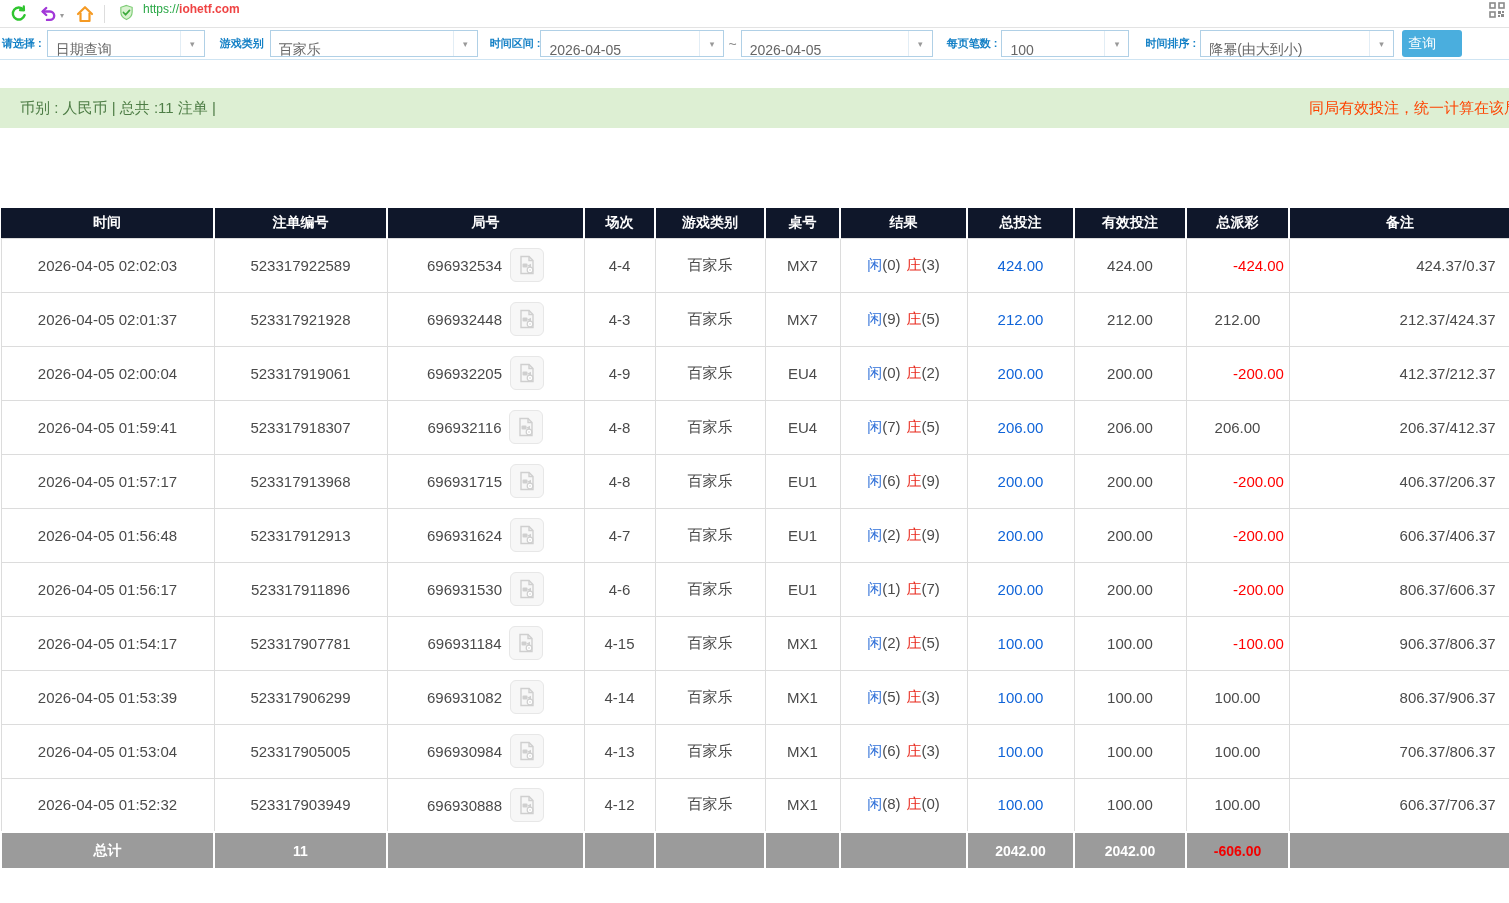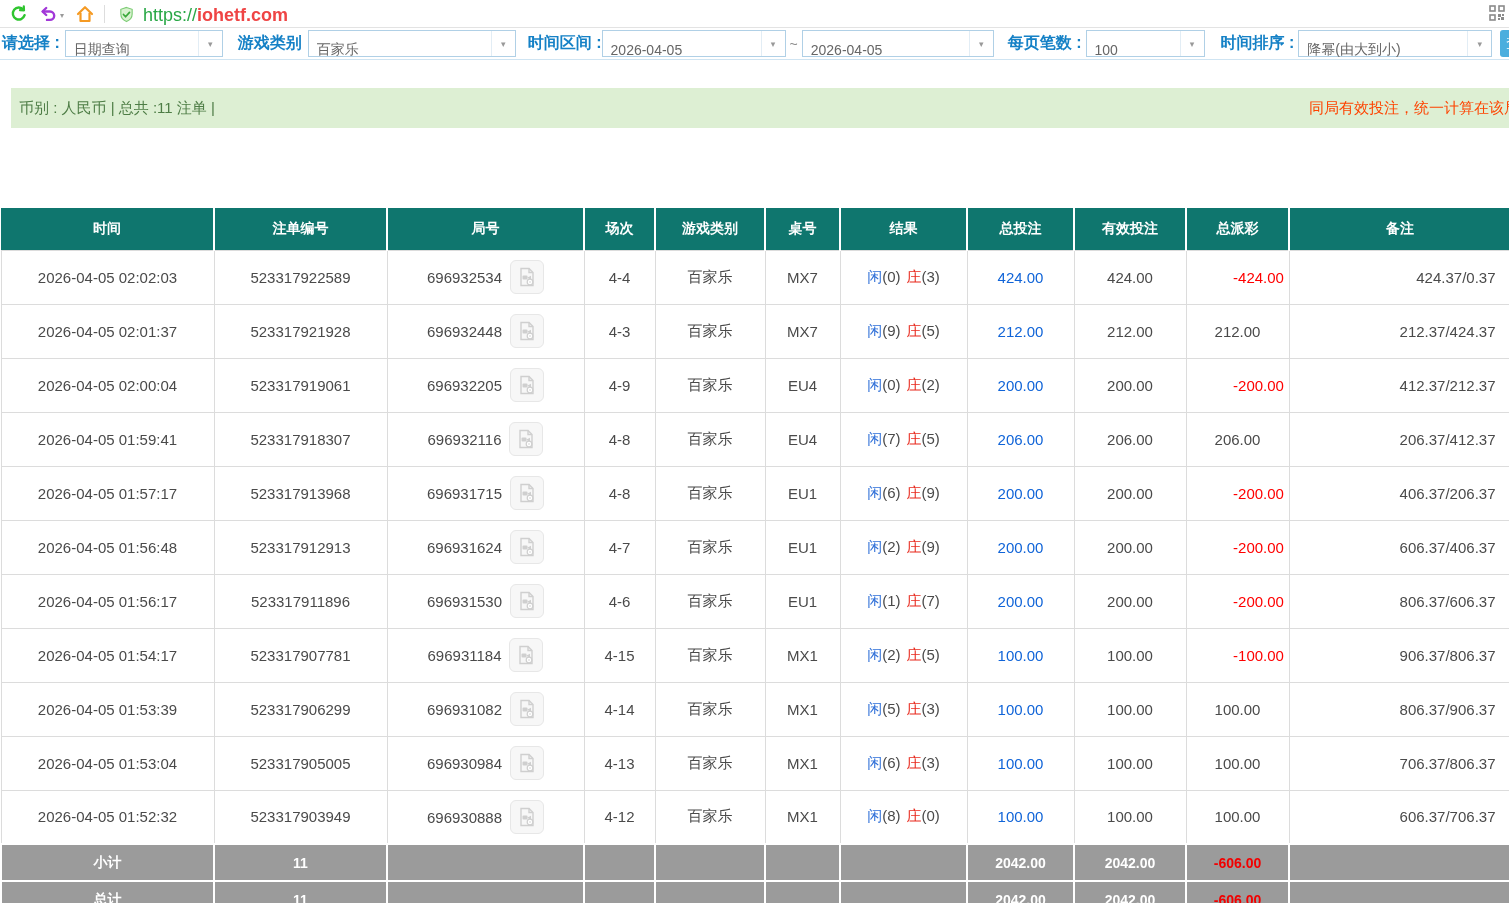--- a/index.html
+++ b/index.html
@@ -4,46 +4,46 @@
 <style>
   * { margin:0; padding:0; box-sizing:border-box; }
   body { font-family:"Liberation Sans","DejaVu Sans",sans-serif; background:#fff; }
   .screen { width:1509px; height:903px; overflow:hidden; position:relative; background:#fff; }
 
   
   .browser-bar { height:28px; display:flex; align-items:center; padding-left:8px; border-bottom:1px solid #e3e3e3; background:#fff; }
   .bicon { display:inline-flex; align-items:center; justify-content:center; width:22px; height:22px; margin-right:6px; cursor:pointer; }
   .back-caret { color:#9a9a9a; font-size:8px; margin:4px 10px 0 -4px; cursor:pointer; }
   .chrome-sep { width:1px; height:18px; background:#ddd; margin:0 10px 0 2px; }
-  .url-bar { display:flex; align-items:flex-end; flex:1; height:24px; font-size:18px; white-space:nowrap; overflow:hidden; }
+  .url-bar { display:flex; align-items:flex-start; flex:1; height:24px; font-size:12px; white-space:nowrap; overflow:hidden; }
   .url-proto { color:#28a745; margin-left:6px; }
   .url-host { color:#ef4444; font-weight:bold; }
   .url-path { color:#9a9a9a; }
   .qr { margin-left:auto; margin-right:4px; flex:0 0 auto; cursor:pointer; }
 
   
   .filter-bar { height:32px; display:flex; align-items:center; padding-left:2px; border-bottom:1px solid #cfe4f2; background:#fff; overflow:hidden; white-space:nowrap; }
-  .flabel { color:#1581c6; font-weight:bold; font-size:16px; flex:0 0 auto; }
+  .flabel { color:#1581c6; font-weight:bold; font-size:11px; flex:0 0 auto; }
   .combo { height:27px; border:1px solid #b0d0e6; background:#fff; display:flex; align-items:center; font-size:14px; color:#666; flex:0 0 auto; cursor:pointer; }
   .combo .val { flex:1; padding-left:8px; overflow:hidden;margin-top:13px; }
   .combo .caretbox { width:24px; align-self:stretch; display:flex; align-items:center; justify-content:center; color:#999; font-size:9px; border-left:1px solid #e2edf5; }
   .tilde { color:#888; font-size:14px; margin:0 4px; }
   .search-btn { flex:0 0 60px; height:27px; margin-left:8px; background:#4aaede; color:#fff; font-size:14px; border:none; border-radius:3px; padding-left:6px; text-align:left; cursor:pointer; }
 
   .gap1 { height:28px; background:#fff; }
   .gap2 { height:80px; background:#fff; }
 
   
-  .summary-bar { height:40px; background:#ddefd3; display:flex; align-items:center; justify-content:space-between; padding-left:8px; overflow:hidden;margin-left:11px; }
+  .summary-bar { height:40px; background:#ddefd3; display:flex; align-items:center; justify-content:space-between; padding-left:20px; overflow:hidden; }
   .summary-left { color:#4e7d46; font-size:15px; white-space:nowrap; }
   .summary-right { color:#fe4300; font-size:15px; white-space:nowrap; margin-right:-10px; }
 
   
   table.bets { width:1509px; border-collapse:collapse; table-layout:fixed; }
-  table.bets th { background:#0f766e; color:#fff; font-size:14px; font-weight:bold; height:42px; border-left:2px solid #fff; }
+  table.bets th { background:#0f172a; color:#fff; font-size:14px; font-weight:bold; height:30px; border-left:2px solid #fff; }
   table.bets th:first-child { border-left:none; }
   table.bets tbody td { height:54px; border:1px solid #dcdcdc; text-align:center; font-size:15px; color:#4a4a4a; background:#fff; }
   td.c-remark { text-align:right !important; padding-right:14px; }
   .round-num { vertical-align:middle; }
   .video-btn { display:inline-flex; width:34px; height:34px; border:1px solid #e7e7e7; border-radius:6px; background:#f7f7f7; align-items:center; justify-content:center; margin-left:8px; vertical-align:middle; cursor:pointer; }
   .res-p { color:#2e6fd8; }
   .res-b { color:#e82a1e; margin-left:6px; }
   .res-n { color:#4a4a4a; }
   a.betlink { color:#1064d8; text-decoration:none; cursor:pointer; }
   td.c-payout.neg { color:#ff0000;padding-left:42px; }
@@ -118,21 +118,21 @@
     <div class="combo" style="width:184px;">
       <span class="val">2026-04-05</span>
       <span class="caretbox">▾</span>
     </div>
     <span class="tilde">~</span>
     <div class="combo" style="width:192px;">
       <span class="val">2026-04-05</span>
       <span class="caretbox">▾</span>
     </div>
     <span class="flabel" style="margin-left:14px;margin-right:4px;">每页笔数 :</span>
-    <div class="combo" style="width:119px;">
+    <div class="combo" style="width:128px;">
       <span class="val">100</span>
       <span class="caretbox">▾</span>
     </div>
     <span class="flabel" style="margin-left:16px;margin-right:4px;">时间排序 :</span>
     <div class="combo" style="width:194px;">
       <span class="val">降幂(由大到小)</span>
       <span class="caretbox">▾</span>
     </div>
     <button class="search-btn">查询</button>
   </div>
@@ -458,41 +458,28 @@
       <span class="res-p">闲</span><span class="res-n">(8)</span><span class="res-b">庄</span><span class="res-n">(0)</span>
     </td>
     <td class="c-totalbet"><a class="betlink">100.00</a></td>
     <td class="c-validbet">100.00</td>
     <td class="c-payout">100.00</td>
     <td class="c-remark">606.37/706.37</td>
   </tr>
       </tbody>
     <tfoot>
       <tr>
-        <td>小计</td>
+        <td>总计</td>
         <td>11</td>
         <td></td>
         <td></td>
         <td></td>
         <td></td>
         <td></td>
         <td>2042.00</td>
         <td>2042.00</td>
         <td class="neg">-606.00</td>
         <td></td>
       </tr>
-      <tr>
-        <td>总计</td>
-        <td>11</td>
-        <td></td>
-        <td></td>
-        <td></td>
-        <td></td>
-        <td></td>
-        <td>2042.00</td>
-        <td>2042.00</td>
-        <td class="neg">-606.00</td>
-        <td></td>
-      </tr>
     </tfoot>
   </table>
 
 </div>
 
 </body></html>

